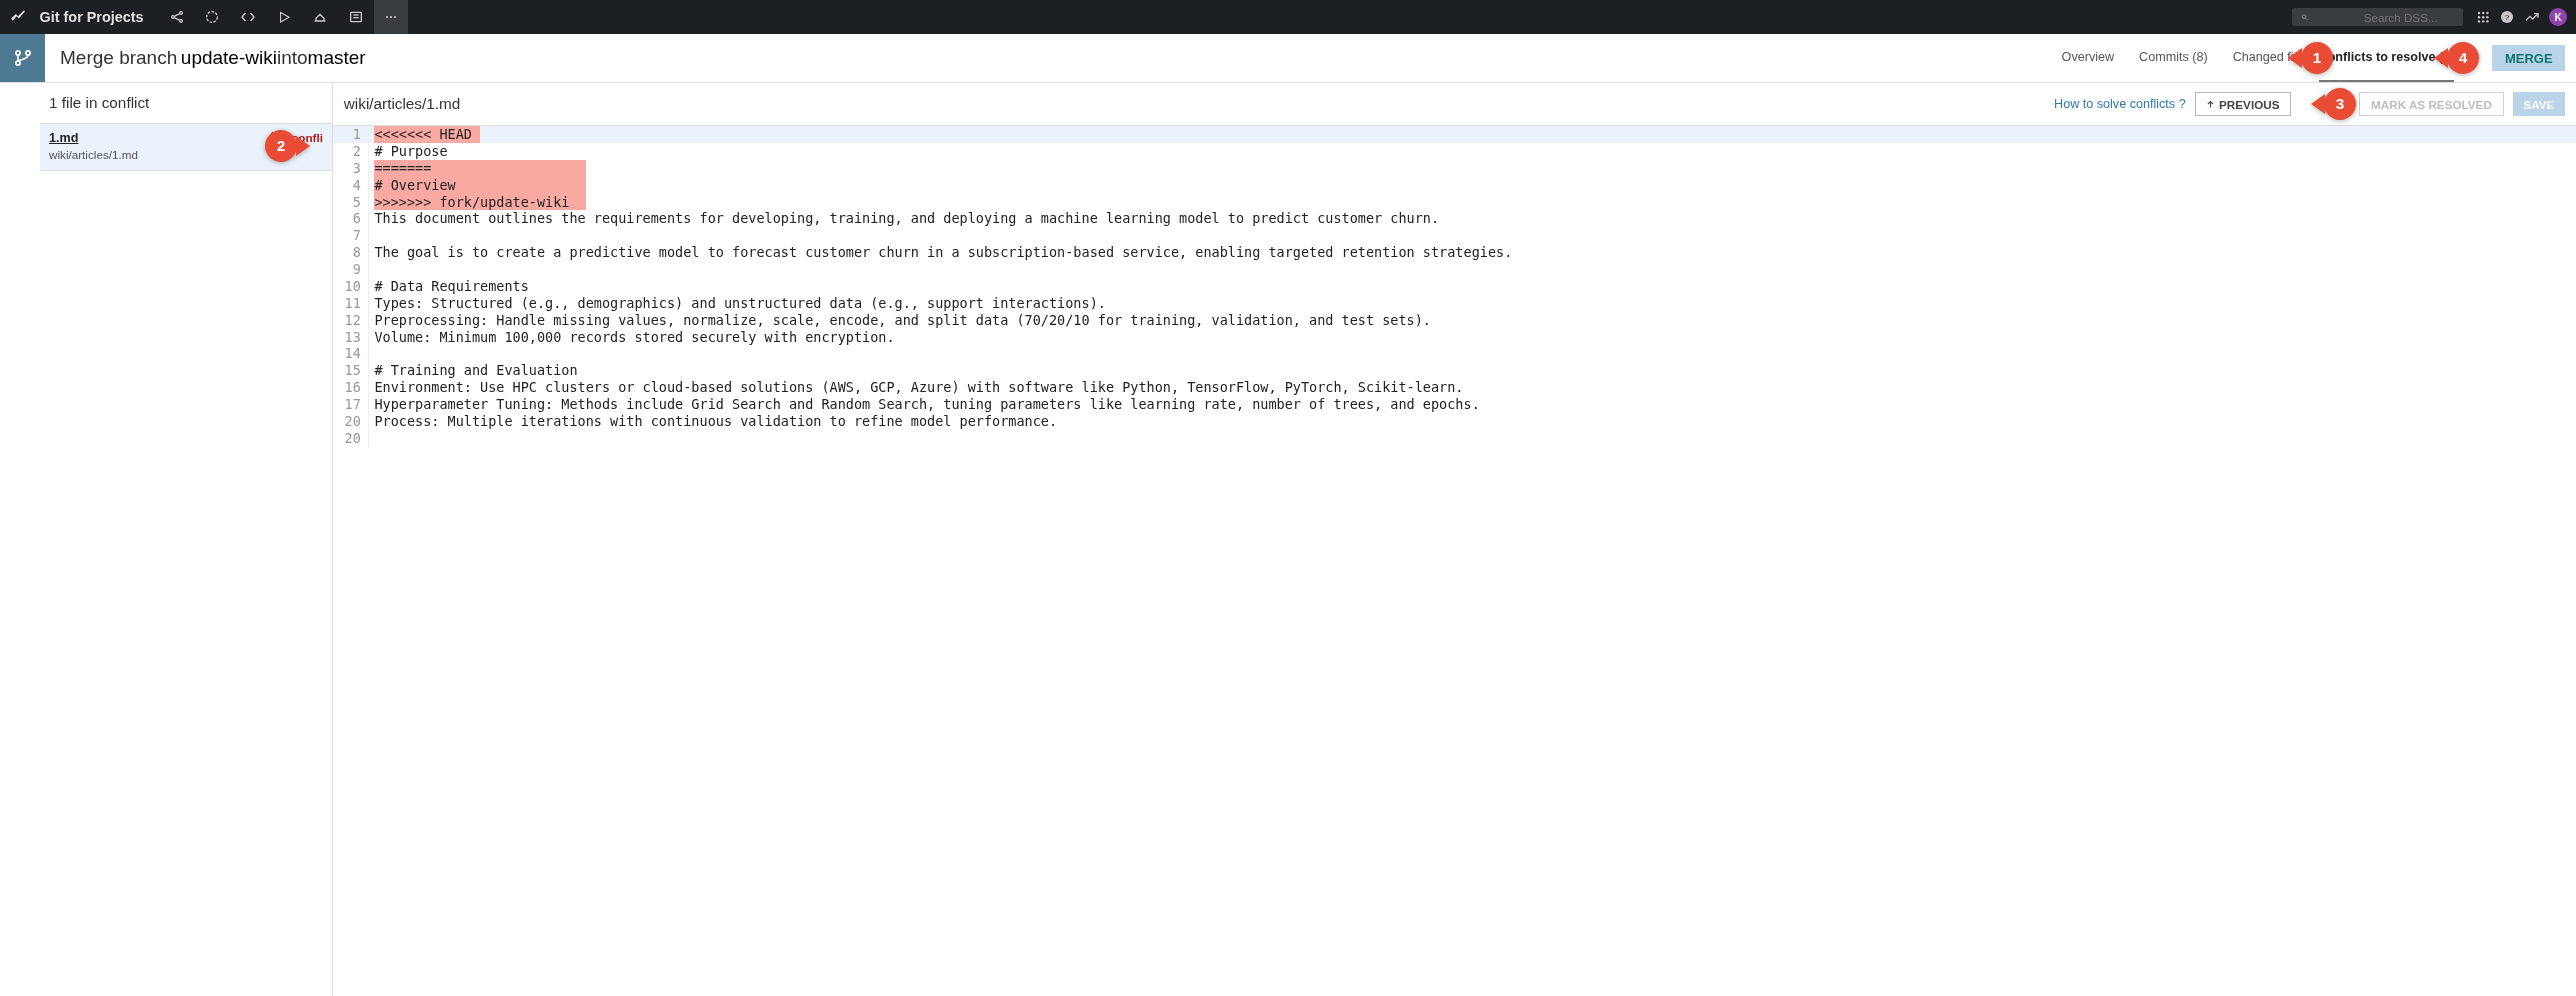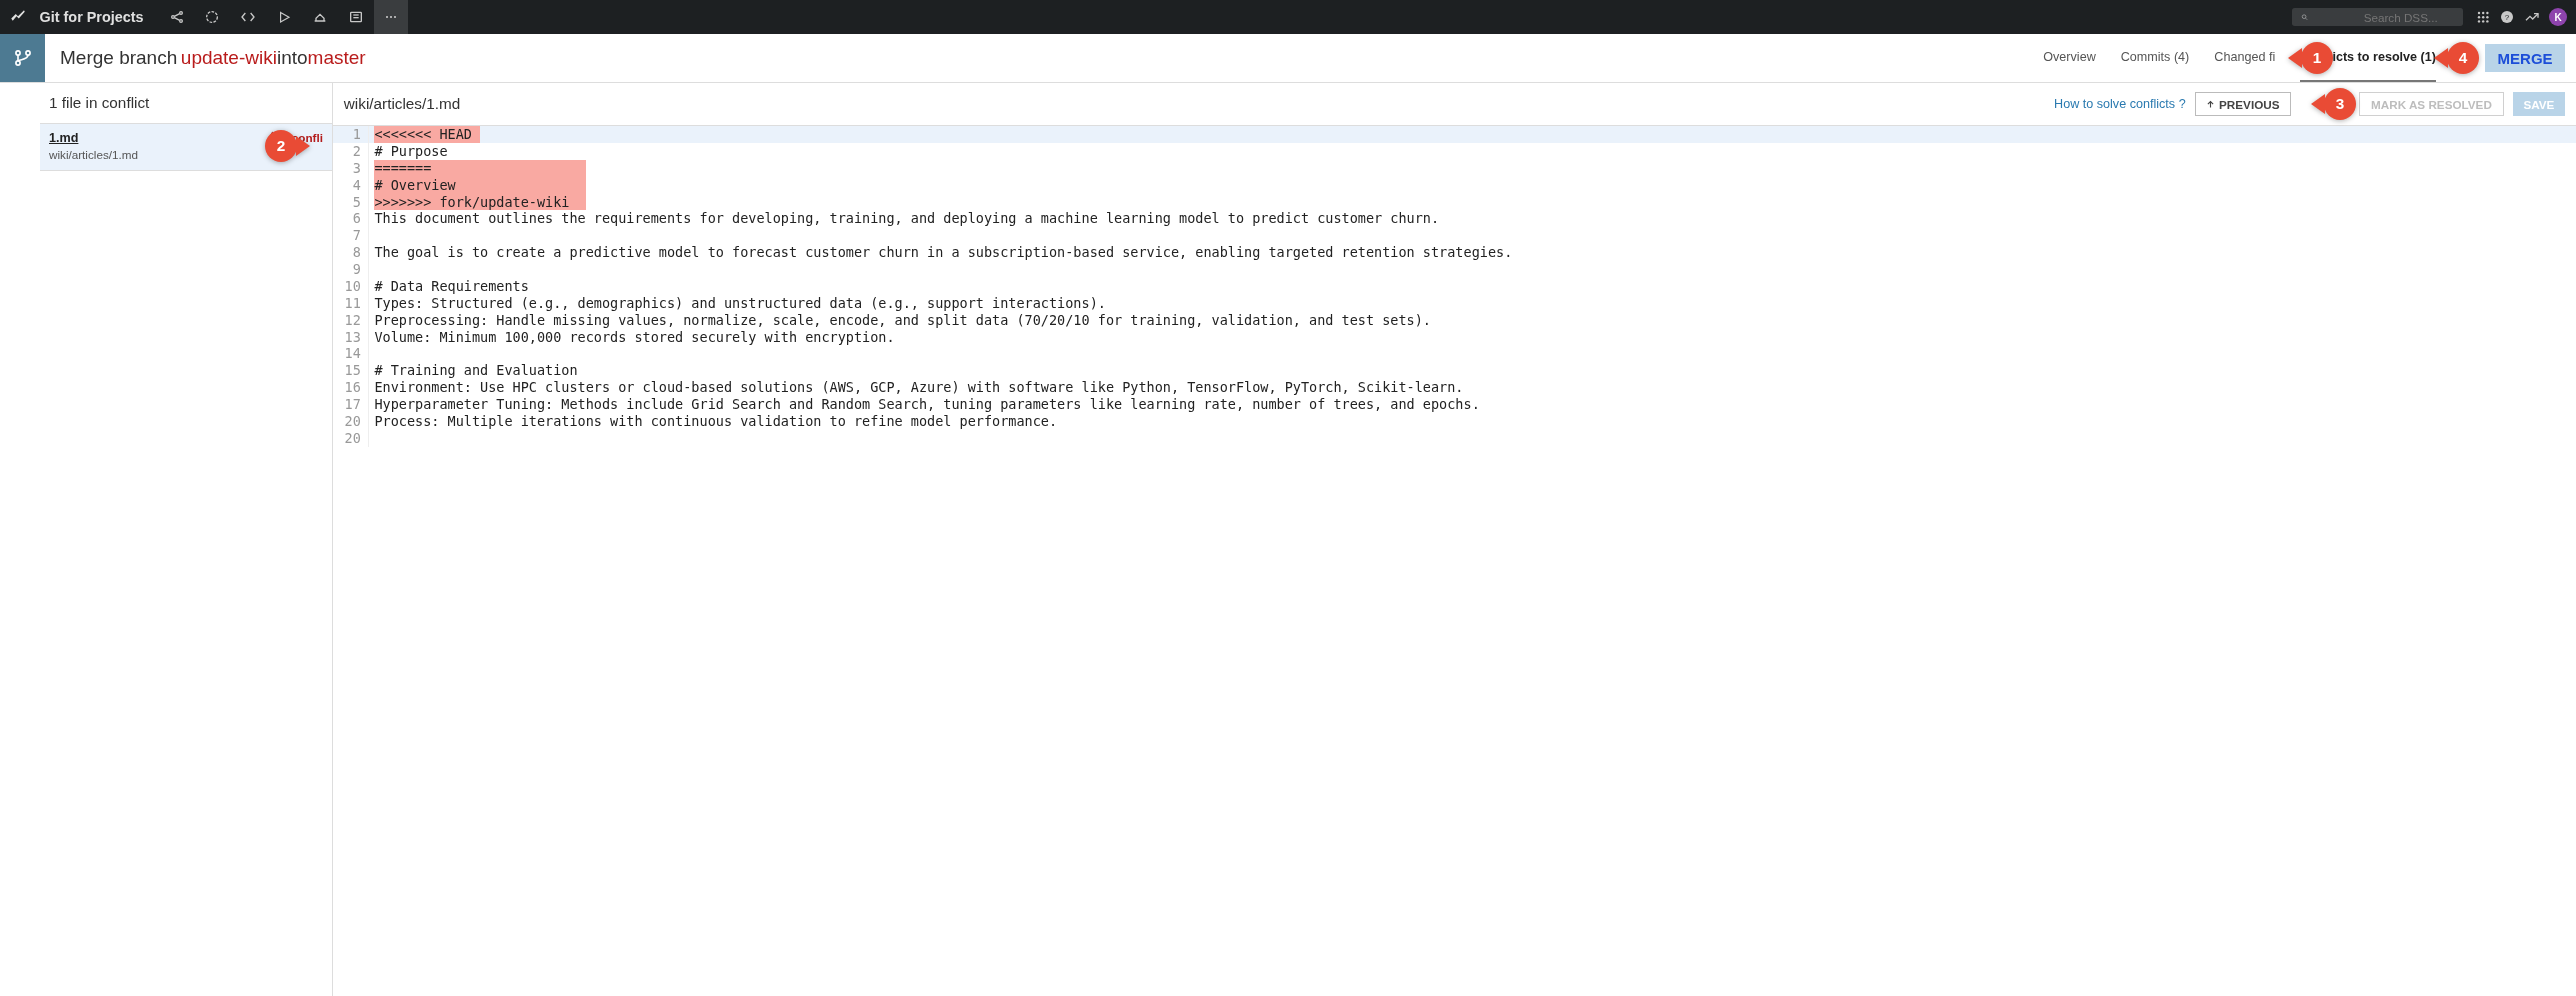--- a/index.html
+++ b/index.html
@@ -63,32 +63,32 @@
     display: flex; align-items: center; justify-content: center;
     color: #fff;
   }
   .subheader .merge-text {
     display: flex; align-items: center;
     padding-left: 15px;
     font-size: 19px;
     color: #333;
     flex-shrink: 0;
   }
-  .subheader .merge-text .branch-link { color: #b91c1c; }
+  .subheader .merge-text .branch-link { color: #000000; }
   .subheader .spacer2 { flex: 1; }
   .tabs {
     display: flex; align-items: center; gap: 25px;
     font-size: 12.6px; color: #555; padding-right: 10.8px;
   }
   .tabs .tab { cursor: pointer; height:100%; display:flex; align-items:center; border-bottom:2.7px solid transparent;}
   .tabs .tab.active { font-weight: 600; color:#222; border-bottom-color:#777; }
   .merge-btn {
-    background: #b9d4e8; color: #1d4ed8; font-weight: 700;
-    font-size: 15px; border: none; padding: 5.4px 12.6px;
-    margin-left: 24px; cursor: pointer; align-self: center;
+    background: #b9d4e8; color: #0f766e; font-weight: 700;
+    font-size: 13px; border: none; padding: 5.4px 12.6px;
+    margin-left: 13px; cursor: pointer; align-self: center;
   }
 
   
   .main { display: flex; height: calc(100% - 83px); padding-left: 40px; }
 
   .sidebar {
     width: 293px; border-right: 0.9px solid #ddd;
     display: flex; flex-direction: column;
   }
   .sidebar-header {
@@ -295,21 +295,21 @@
   <div class="merge-text">
     <span>Merge branch </span>
     <span style="width:3.6px"></span>
     <span class="branch-link">update-wiki</span>
     <span> into </span>
     <span class="branch-link">master</span>
   </div>
   <div class="spacer2"></div>
   <div class="tabs">
     <div class="tab">Overview</div>
-    <div class="tab">Commits (4)</div>
+    <div class="tab">Commits (8)</div>
     <div class="tab">Changed fi</div>
     <div class="tab active">Conflicts to resolve (1)</div>
     <button class="merge-btn">MERGE</button>
   </div>
 </div>
 
 <div class="main">
 
   <div class="sidebar">
     <div class="sidebar-header">1 file in conflict</div>

